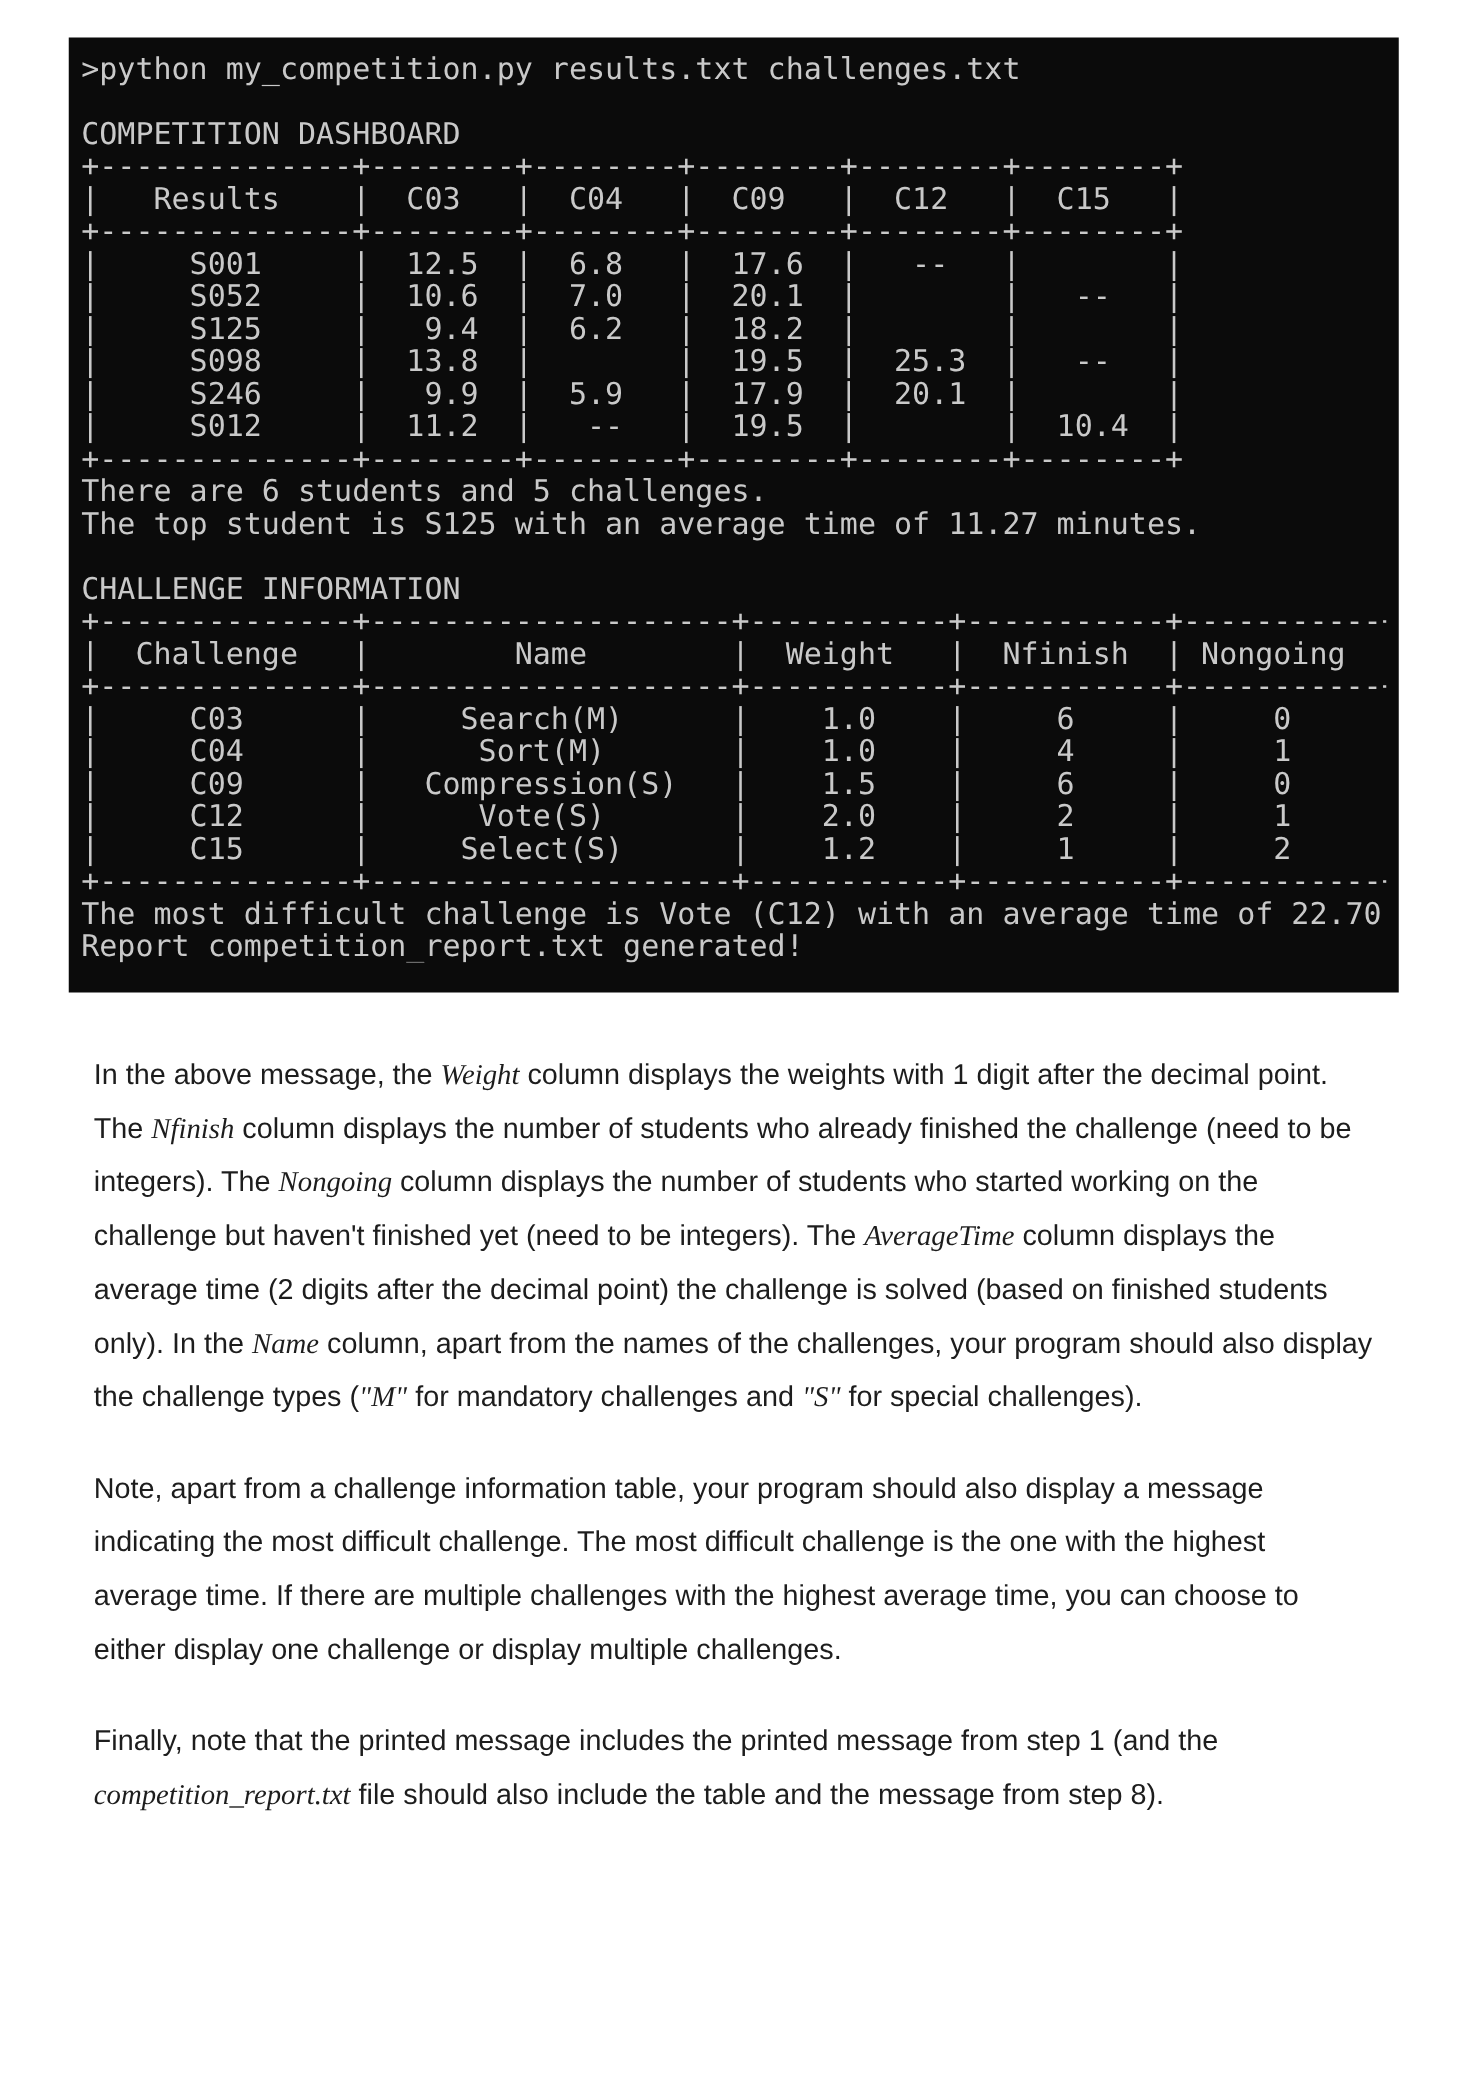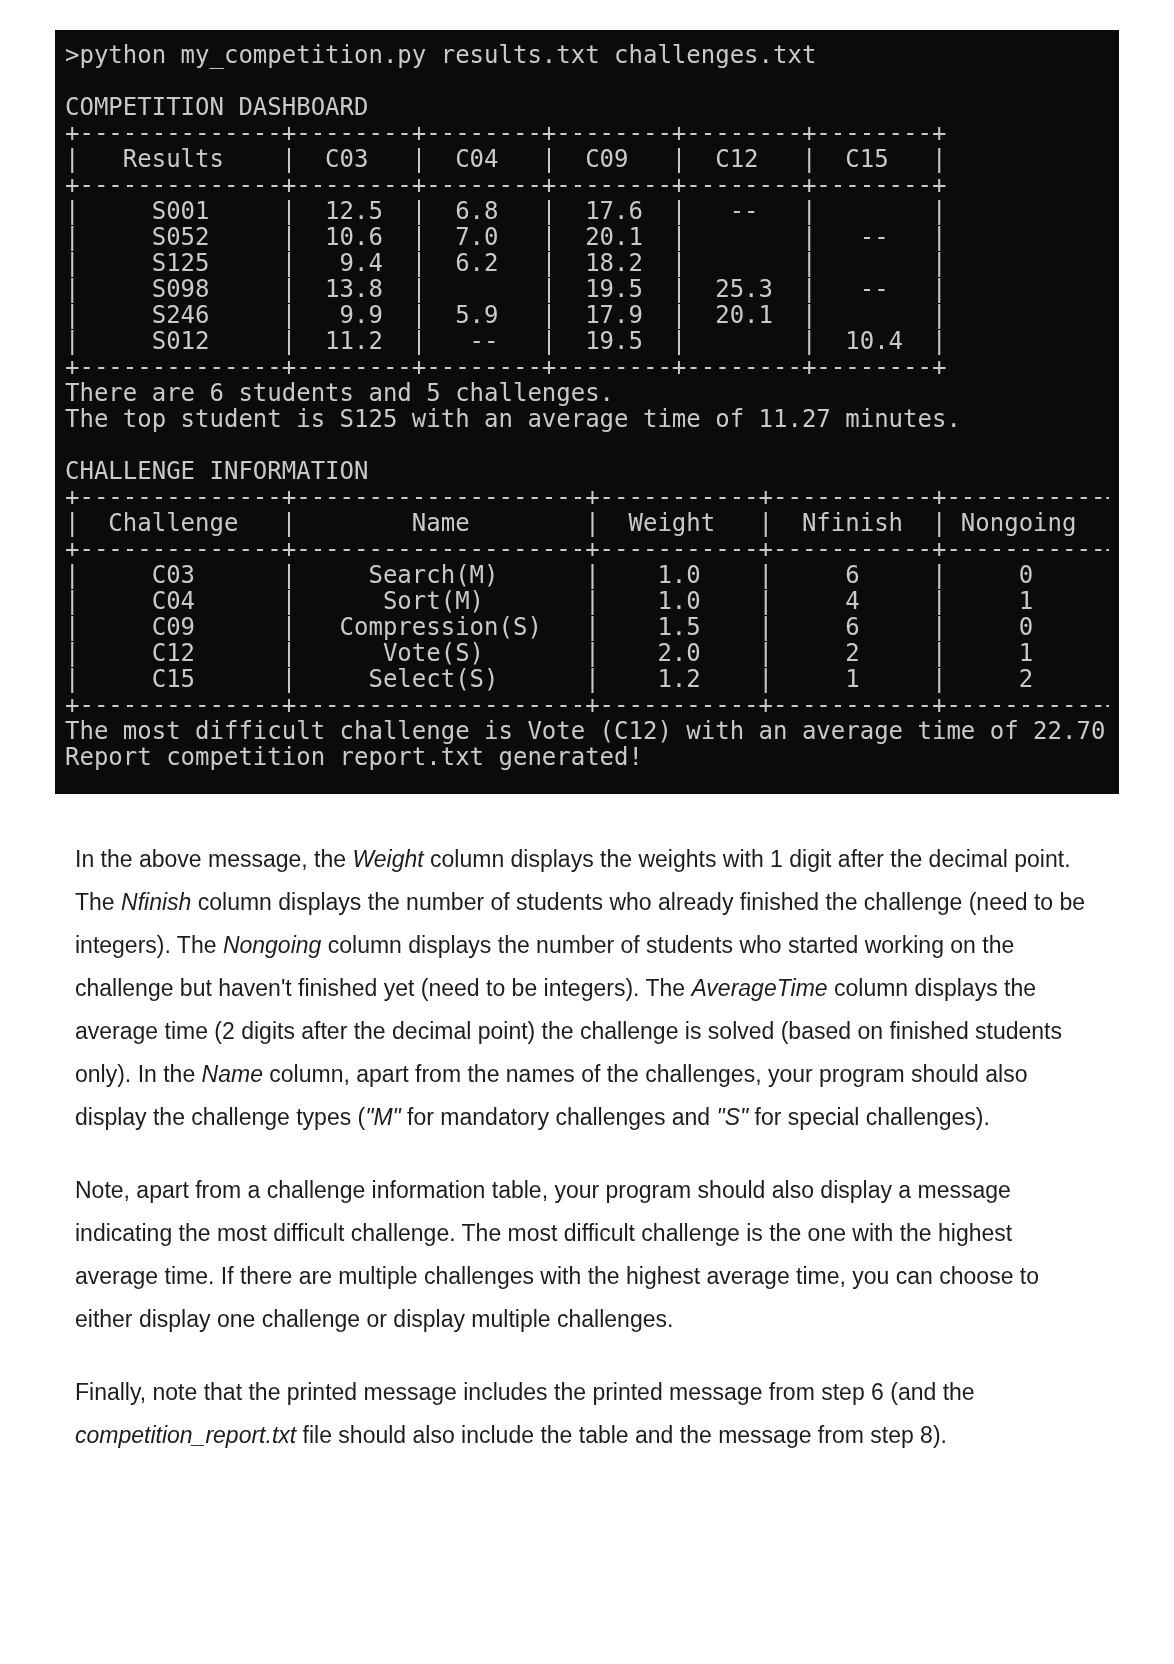--- a/index.html
+++ b/index.html
@@ -42,20 +42,21 @@
     margin:0 0 30px 0;
     line-height:43px;
     font-weight:400;
   }
   .doc p.tight{
     line-height:32px;
   }
   .doc em{
     font-style:italic;
     font-weight:400;
+    font-family:Liberation Serif, serif;
   }
 </style>
 </head>
 <body>
 
 <div class="terminal">
   <pre class="term-pre">&gt;python my_competition.py results.txt challenges.txt
 
 COMPETITION DASHBOARD
 +--------------+--------+--------+--------+--------+--------+
@@ -81,14 +82,14 @@
 |     C12      |      Vote(S)       |    2.0    |     2     |     1     |       22.7       |
 |     C15      |     Select(S)      |    1.2    |     1     |     2     |       10.4       |
 +--------------+--------------------+-----------+-----------+-----------+------------------+
 The most difficult challenge is Vote (C12) with an average time of 22.70 minutes.
 Report competition_report.txt generated!</pre>
 </div>
 
 <div class="doc">
     <p><span>In the above message, the </span><em>Weight</em><span> column displays the weights with 1 digit after the decimal point. The </span><em>Nfinish</em><span> column displays the number of students who already finished the challenge (need to be integers). The </span><em>Nongoing</em><span> column displays the number of students who started working on the challenge but haven't finished yet (need to be integers). The </span><em>AverageTime</em><span> column displays the average time (2 digits after the decimal point) the challenge is solved (based on finished students only). In the </span><em>Name</em><span> column, apart from the names of the challenges, your program should also display the challenge types (</span><em>"M"</em><span> for mandatory challenges and </span><em>"S"</em><span> for special challenges).</span></p>
     <p><span>Note, apart from a challenge information table, your program should also display a message indicating the most difficult challenge. The most difficult challenge is the one with the highest average time. If there are multiple challenges with the highest average time, you can choose to either display one challenge or display multiple challenges.</span></p>
-    <p><span>Finally, note that the printed message includes the printed message from step 6 (and the </span><em>competition_report.txt</em><span> file should also include the table and the message from step 8).</span></p>
+    <p><span>Finally, note that the printed message includes the printed message from step 1 (and the </span><em>competition_report.txt</em><span> file should also include the table and the message from step 8).</span></p>
   </div>
 
 </body></html>

